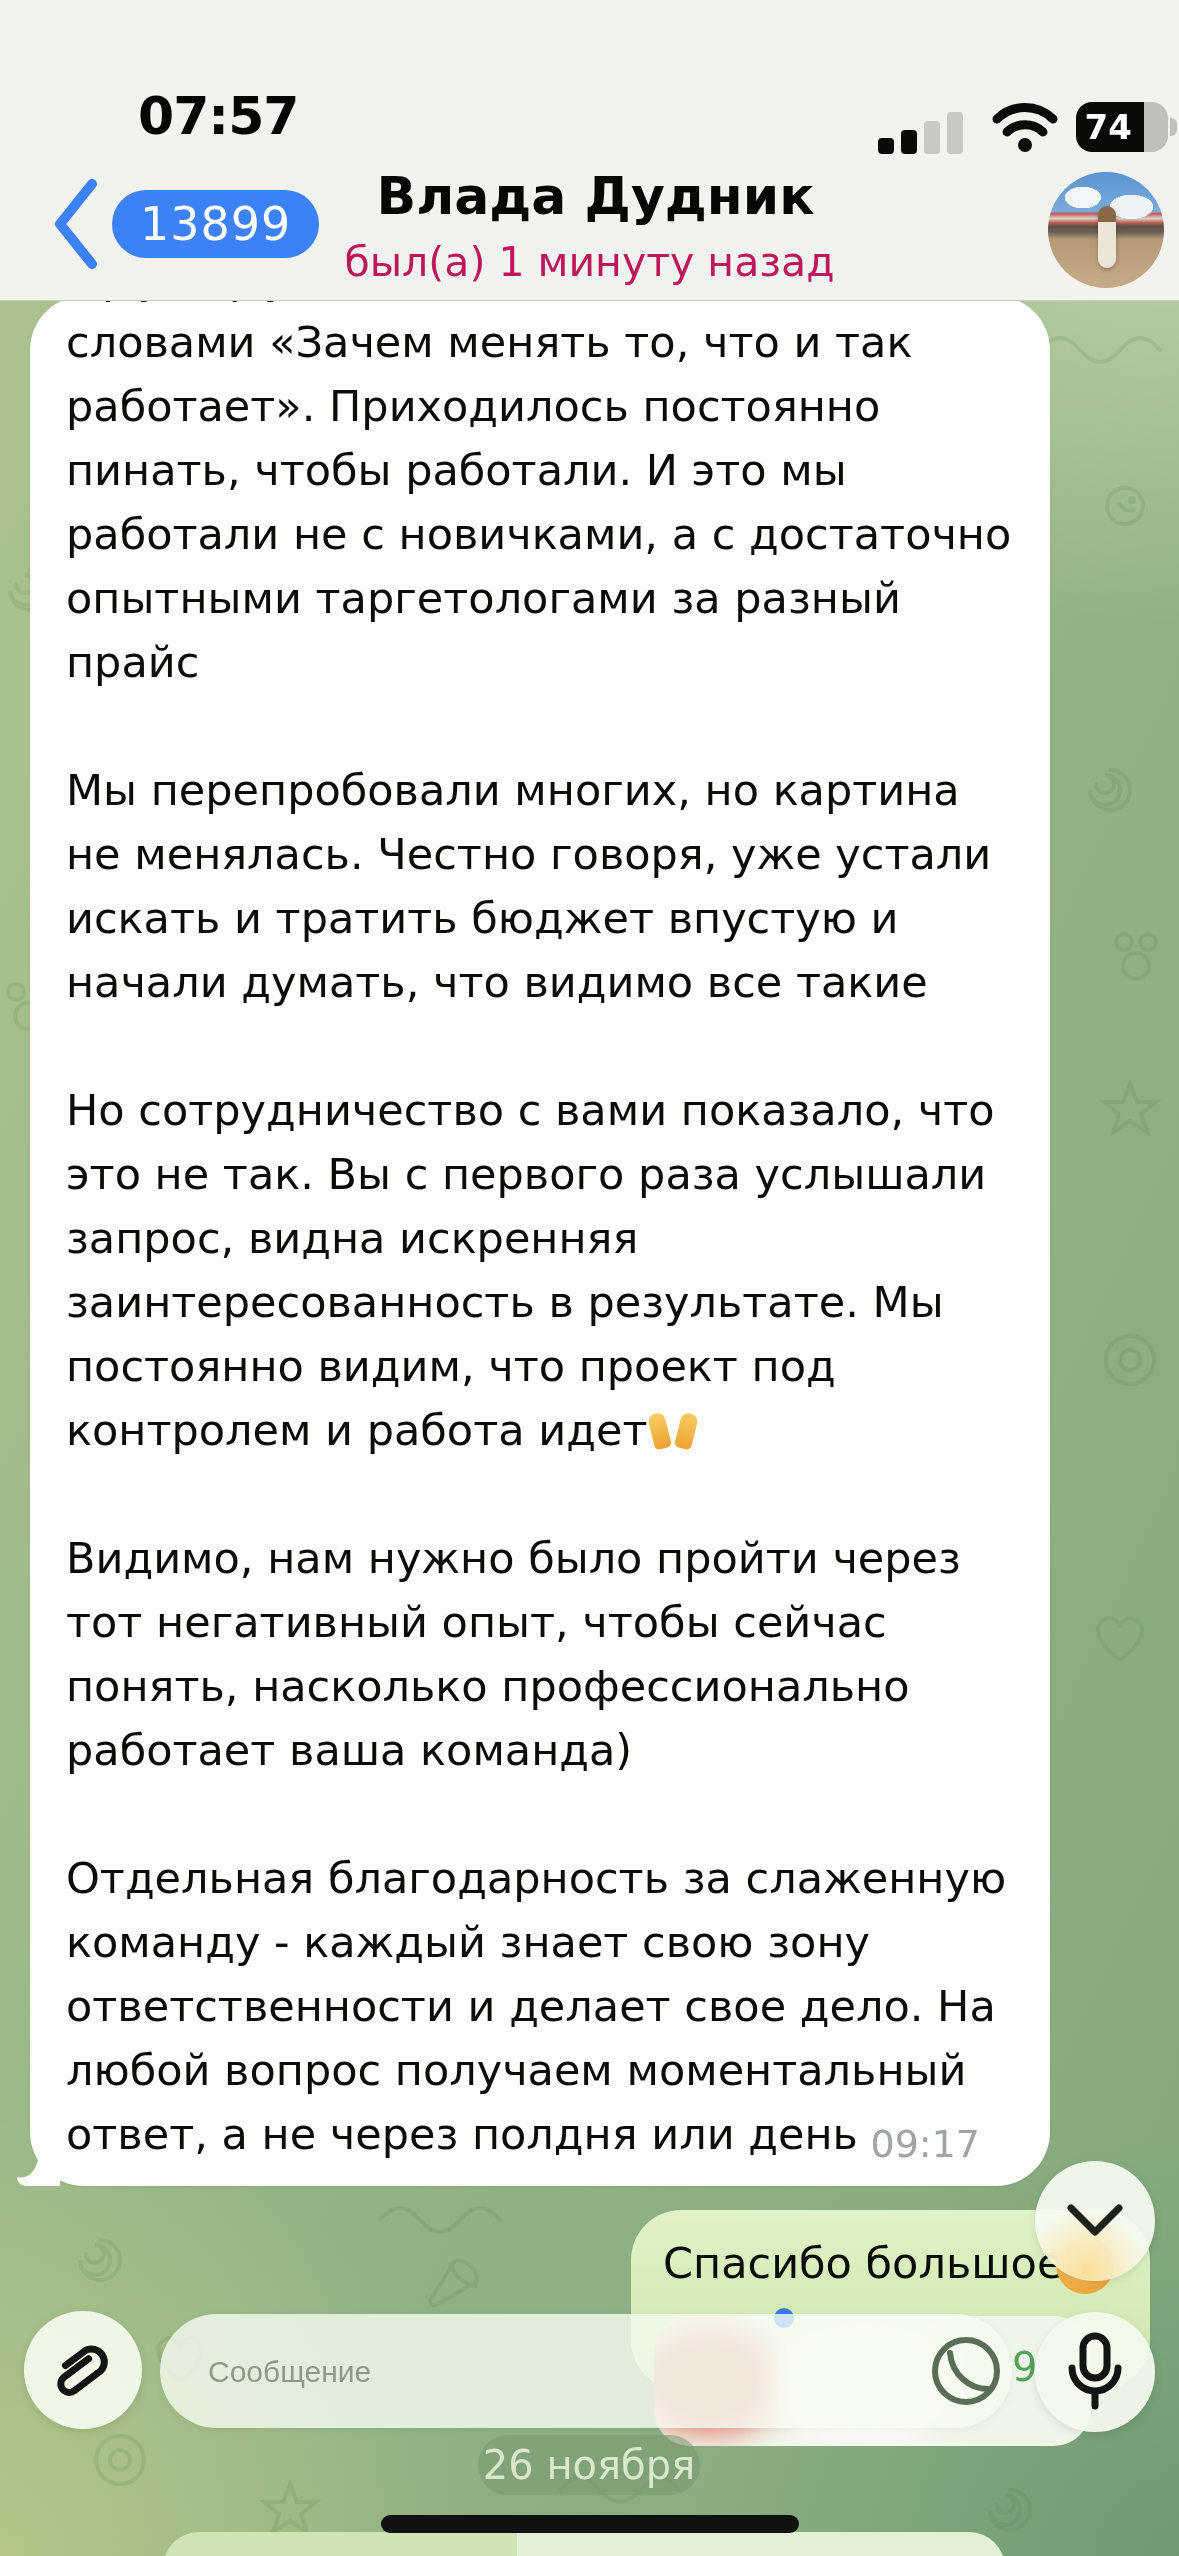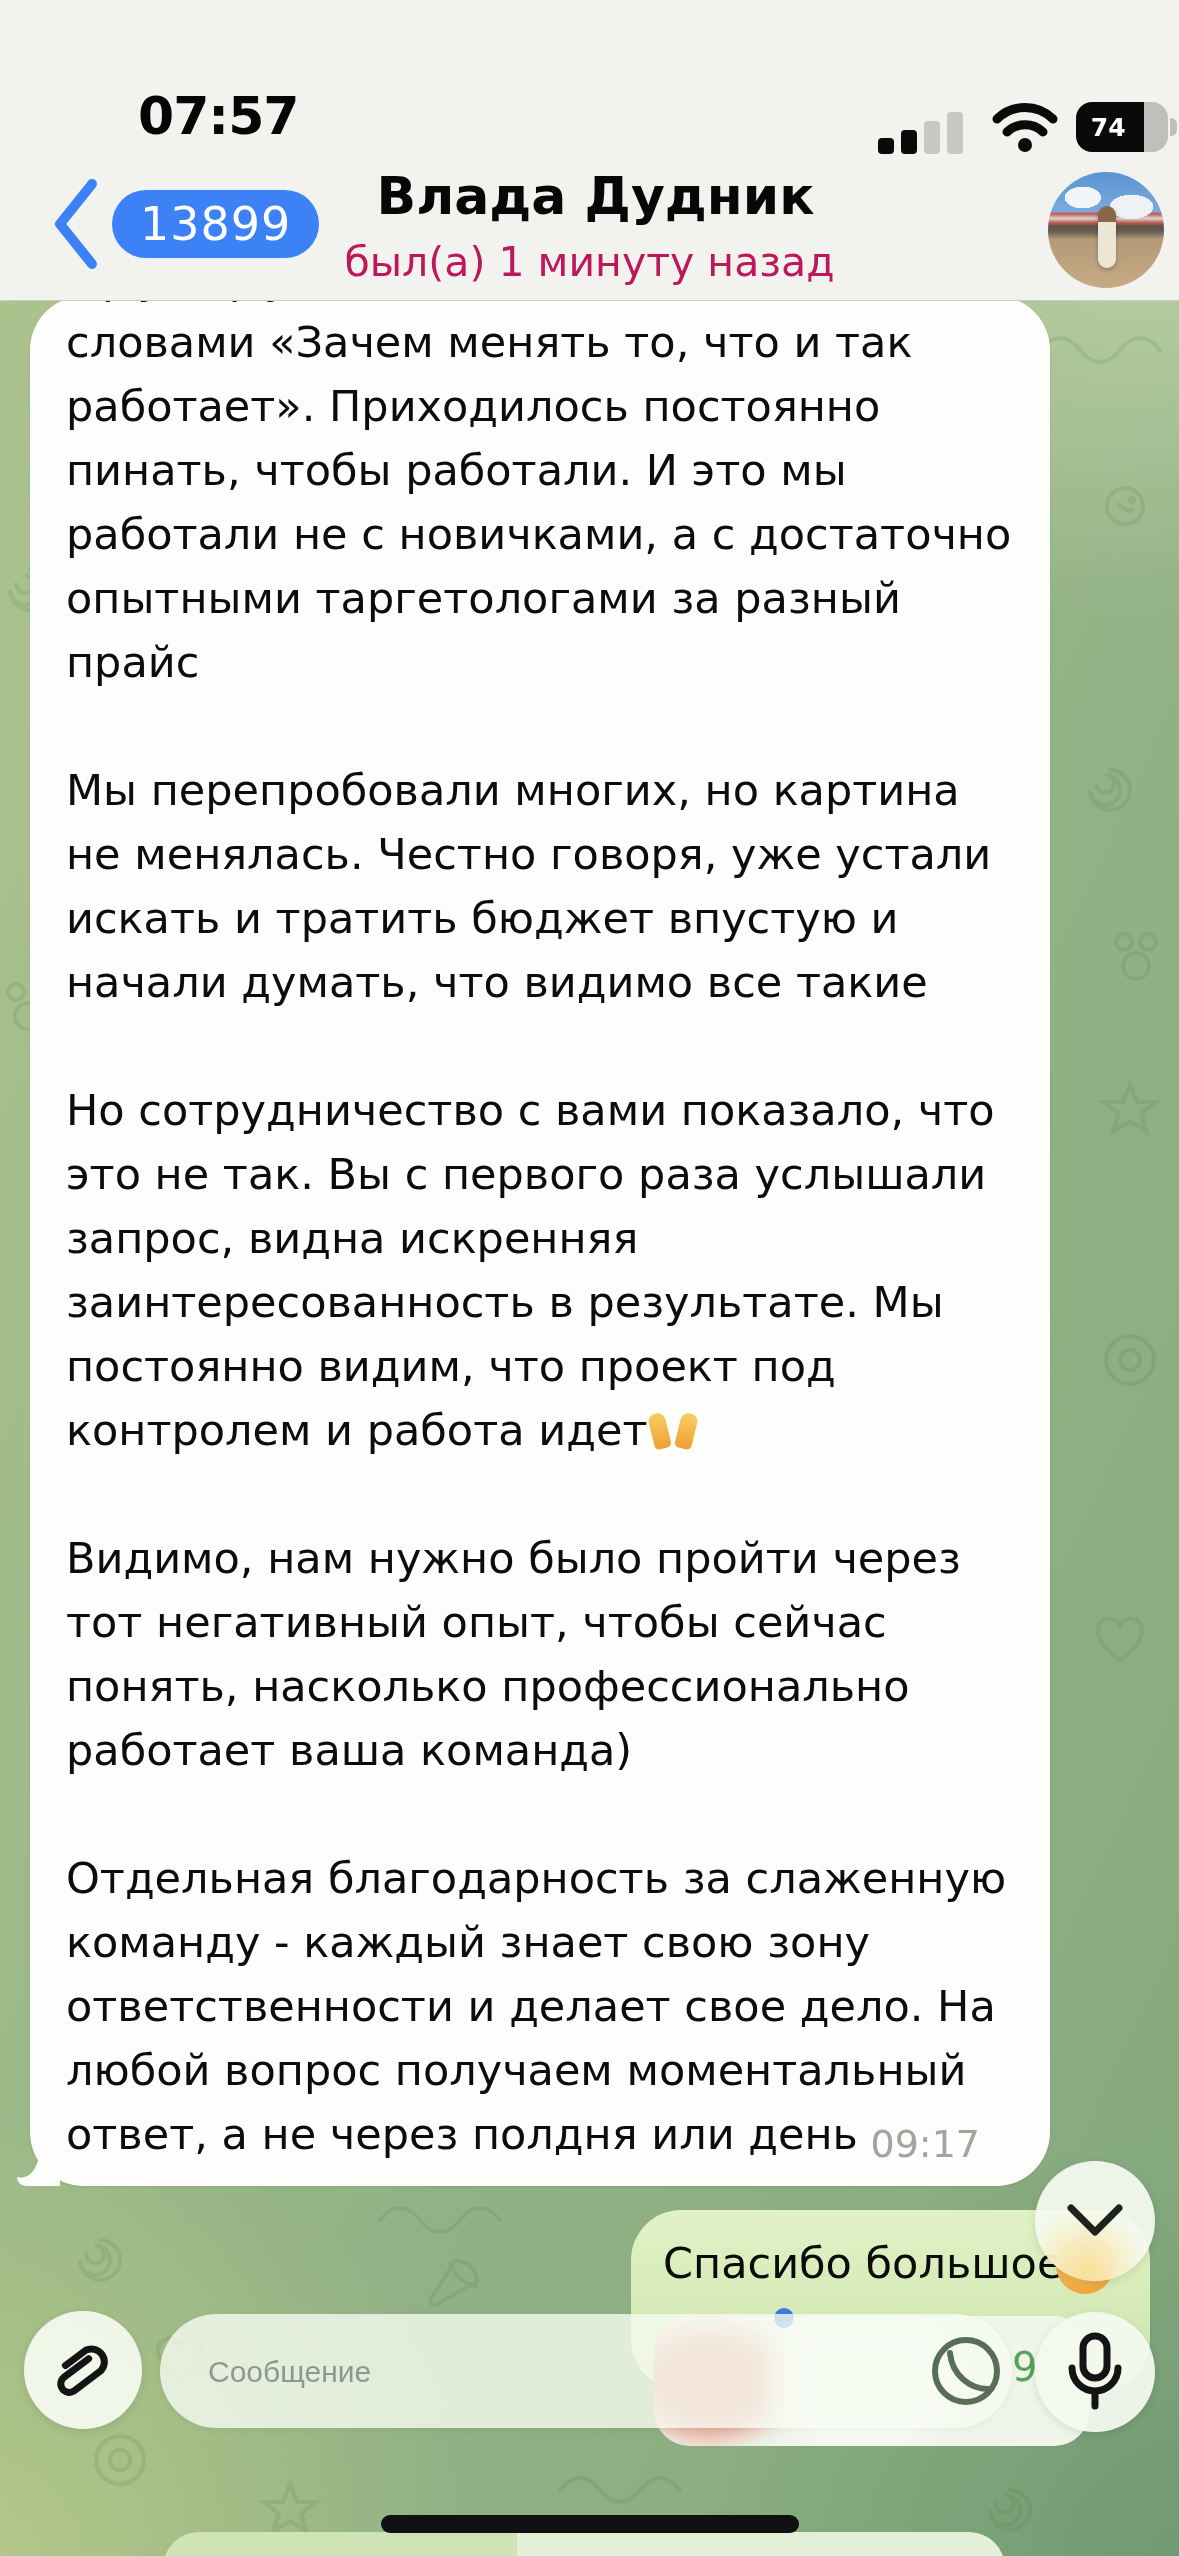--- a/index.html
+++ b/index.html
@@ -18,21 +18,21 @@
   
   .navbar{position:absolute;left:0;top:0;width:1179px;height:300px;z-index:50;
     background:#f2f3ee;border-bottom:1px solid rgba(60,60,67,0.22);}
   .time{position:absolute;left:138px;top:86px;font-size:52px;font-weight:700;color:#050505;letter-spacing:-1px;}
   .sig{position:absolute;left:878px;top:104px;width:96px;height:50px;display:flex;align-items:flex-end;gap:7px;}
   .sig i{display:block;width:16px;border-radius:4px;background:#0a0a0a;}
   .sig i.dim{background:#c8c8c4;}
   .batt{position:absolute;left:1076px;top:102px;width:92px;height:50px;border-radius:16px;overflow:hidden;
     background:linear-gradient(90deg,#0a0a0a 0 74%,#bfbfbb 74% 100%);}
   .batt span{position:absolute;left:0;top:0;width:70%;height:100%;display:flex;align-items:center;justify-content:center;
-    color:#fff;font-size:25px;font-weight:700;}
+    color:#fff;font-size:34px;font-weight:700;}
   .batt-cap{position:absolute;left:1170px;top:118px;width:7px;height:18px;border-radius:0 6px 6px 0;background:#bfbfbb;}
   .back{position:absolute;left:52px;top:178px;width:320px;height:92px;display:flex;align-items:center;gap:14px;cursor:pointer;}
   .badge{background:#3c82f6;color:#fff;border-radius:36px;height:68px;display:flex;align-items:center;
     padding:0 28px;font-size:46px;letter-spacing:1px;text-align:right;}
   .nav-title{position:absolute;left:6px;top:166px;width:1179px;text-align:center;font-size:52px;font-weight:700;color:#070707;}
   .nav-sub{position:absolute;left:0;top:238px;width:1179px;text-align:center;font-size:41px;color:#be185d;}
   .avatar{position:absolute;left:1048px;top:172px;width:116px;height:116px;border-radius:50%;overflow:hidden;
     background:
       radial-gradient(30px 18px at 30% 22%, #f3f6f8 0 60%, transparent 61%),
       radial-gradient(36px 20px at 72% 30%, #eef2f5 0 60%, transparent 61%),
@@ -177,20 +177,23 @@
     </div>
     <div class="dot-blue"></div>
     <div class="time-frag">9</div>
 
     <div class="fab fab-scroll">
       <svg width="60" height="34" viewBox="0 0 60 34">
         <polyline points="6,4 30,28 54,4" fill="none" stroke="#1d231c" stroke-width="7" stroke-linecap="round" stroke-linejoin="round"></polyline>
       </svg>
     </div>
 
+    <div class="date-pill">
+      <span>26 ноября</span>
+    </div>
     <div class="bottom-bubble"></div>
   </div>
 
   <div class="fab fab-clip">
     <svg width="72" height="72" viewBox="0 0 72 72">
       <path d="M22 40 L40 22 a13 13 0 0 1 18 18 L34 64 a8.5 8.5 0 0 1 -12 -12 L44 30" fill="none" stroke="#141414" stroke-width="7" stroke-linecap="round" stroke-linejoin="round" transform="rotate(8 36 36) translate(-4 -6)"></path>
     </svg>
   </div>
 
   <div class="composer">

